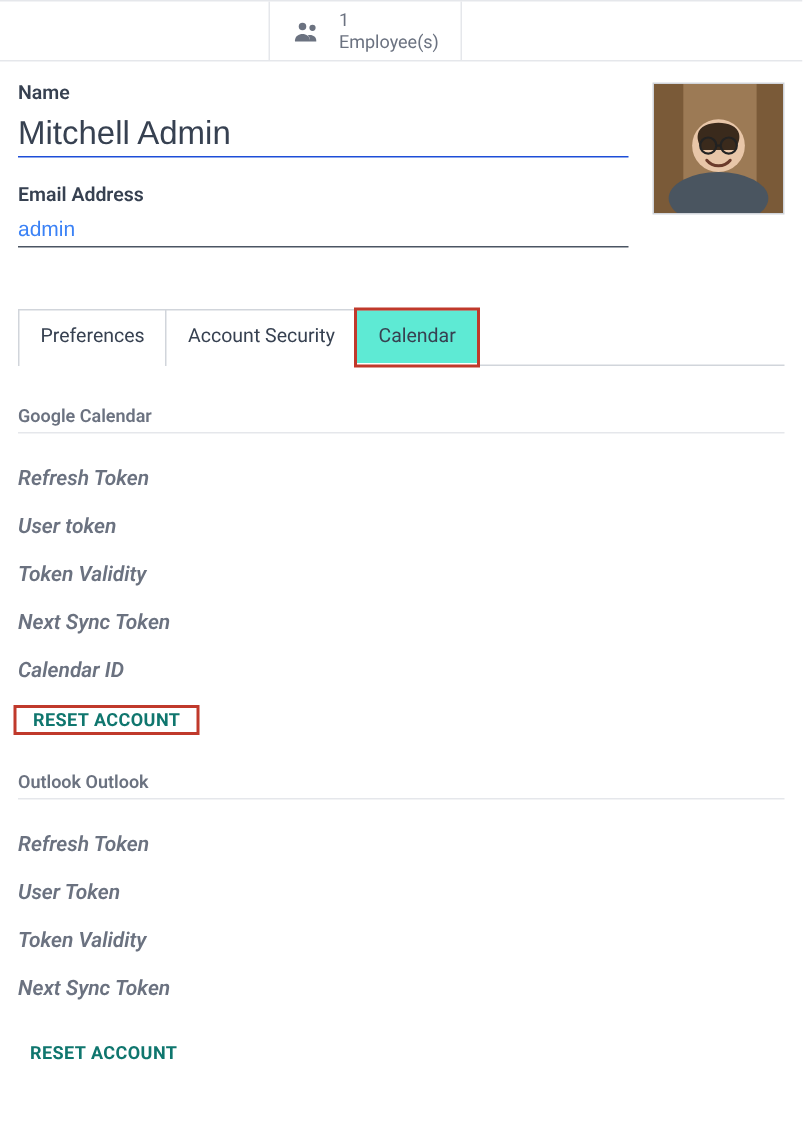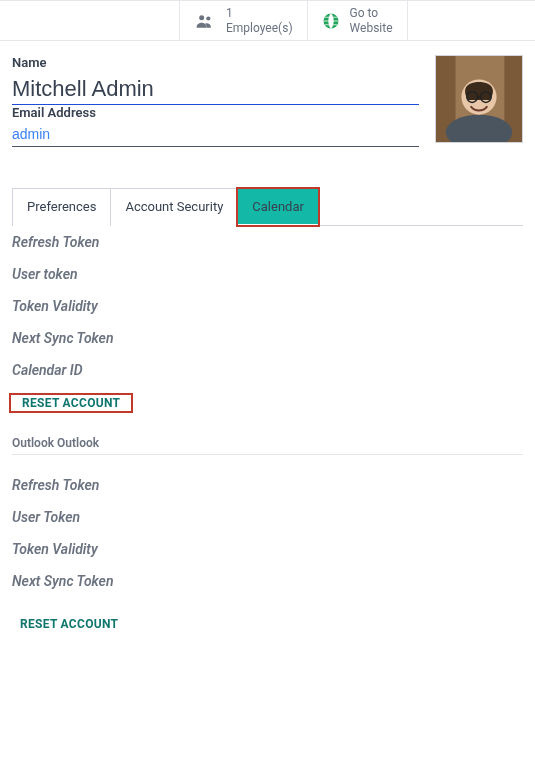--- a/index.html
+++ b/index.html
@@ -54,21 +54,21 @@
     width: 100%;
     border: none;
     border-bottom: 1px solid #1d4ed8;
     font-size: 22px;
     font-weight: 400;
     color: #374151;
     padding: 2px 0 2px 0;
     background: transparent;
     outline: none;
   }
-  .email-block { }
+  .email-block { margin-top: 18px; }
   .email-input {
     width: 100%;
     border: none;
     border-bottom: 1px solid #4b5563;
     font-size: 14px;
     color: #3b82f6;
     padding: 2px 0 4px 0;
     background: transparent;
     outline: none;
   }
@@ -94,21 +94,21 @@
     border-right: none;
     font-size: 13px;
     color: #374151;
     background: #fff;
     cursor: pointer;
     position: relative;
     top: 1px;
   }
   .tab:last-child { border-right: 1px solid #d1d5db; }
   .tab.active {
-    background: #14b8a6;
+    background: #5eead4;
     border-bottom: 2px solid #fff;
   }
   .tab.highlight {
     outline: 2px solid #c0392b;
     outline-offset: -1px;
     z-index: 2;
   }
   .section-title {
     font-size: 12px;
     color: #6b7280;
@@ -152,32 +152,20 @@
       <svg width="22" height="20" viewBox="0 0 24 24" fill="#6b7280">
           <circle cx="8" cy="8" r="3"></circle>
           <circle cx="16" cy="9" r="2.5"></circle>
           <path d="M2 19c0-3 3-5 6-5s6 2 6 5v1H2v-1z"></path>
           <path d="M14 20v-1c0-1.6-.7-3-1.8-4 .6-.2 1.2-.3 1.8-.3 2.8 0 5 1.8 5 4.3V20h-5z"></path>
         </svg>
     </span>
     <span class="txt">
       <span>1</span>
       <span>Employee(s)</span>
-    </span>
-  </div>
-  <div class="top-btn">
-    <span class="icon">
-      <svg width="18" height="18" viewBox="0 0 24 24" fill="#22a55b">
-          <circle cx="12" cy="12" r="10"></circle>
-          <path fill="#fff" d="M12 2c1.7 2 3 5.5 3 10s-1.3 8-3 10c-1.7-2-3-5.5-3-10s1.3-8 3-10zM2 12h20M4 7h16M4 17h16" stroke="#fff" stroke-width="1"></path>
-        </svg>
-    </span>
-    <span class="txt">
-      <span>Go to</span>
-      <span>Website</span>
     </span>
   </div>
   <div style="flex:1"></div>
 </div>
 
 <div class="main">
   <div class="header-row">
     <div class="fields">
       <div class="label">Name</div>
       <input class="name-input" value="Mitchell Admin" style="">
@@ -202,20 +190,21 @@
       </svg>
     </div>
   </div>
 
   <div class="tabs">
     <div class="tab">Preferences</div>
     <div class="tab">Account Security</div>
     <div class="tab active highlight">Calendar</div>
   </div>
 
+  <div class="section-title">Google Calendar</div>
   <div class="field-row">Refresh Token</div>
   <div class="field-row">User token</div>
   <div class="field-row">Token Validity</div>
   <div class="field-row">Next Sync Token</div>
   <div class="field-row">Calendar ID</div>
   <div class="reset-btn highlight">RESET ACCOUNT</div>
 
   <div class="section-title">Outlook Outlook</div>
   <div class="field-row">Refresh Token</div>
   <div class="field-row">User Token</div>

